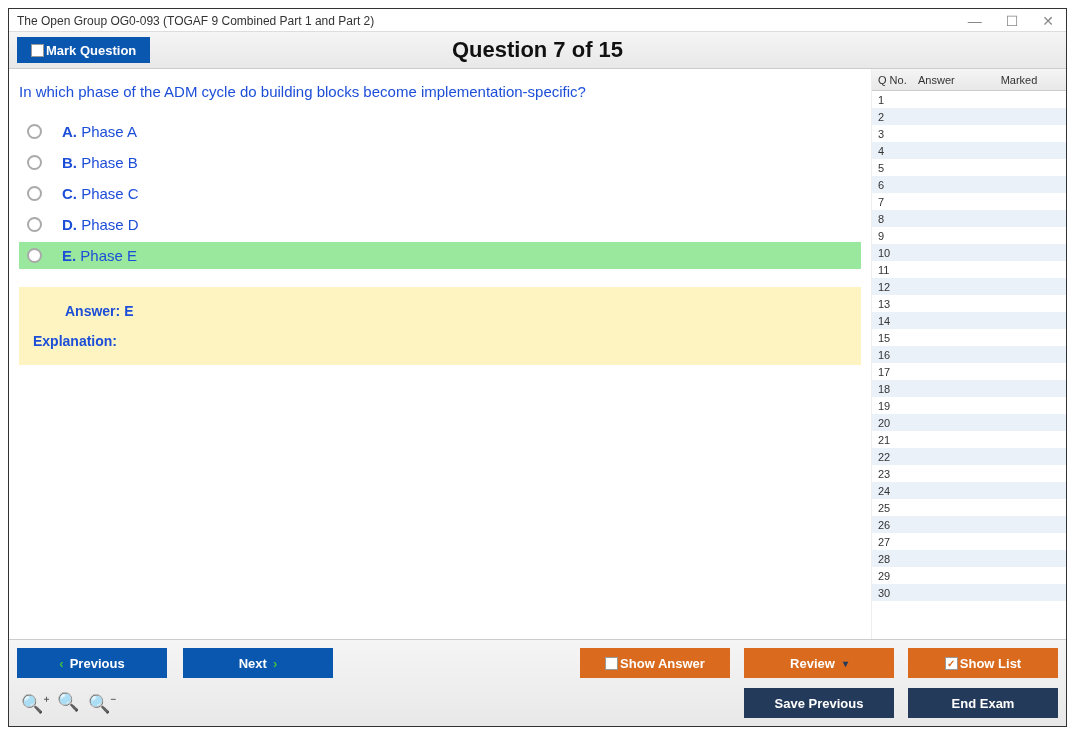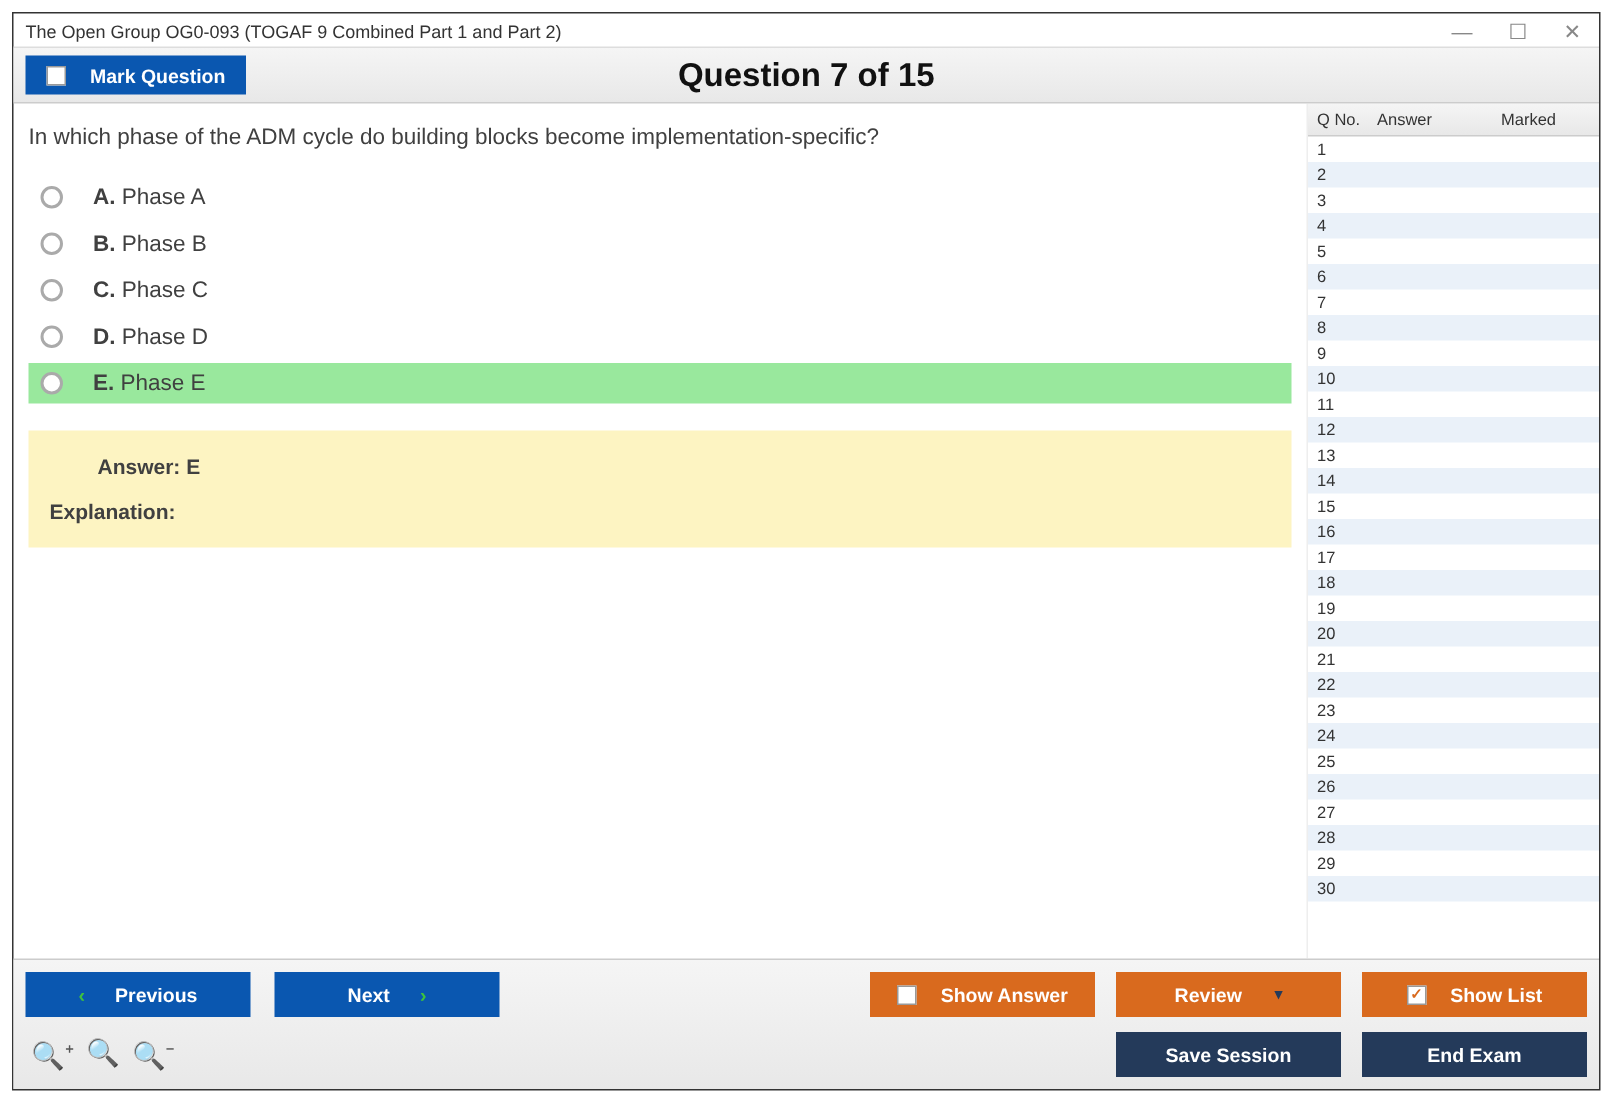--- a/index.html
+++ b/index.html
@@ -36,21 +36,21 @@
   padding: 6px 8px;
   display: flex;
   align-items: center;
   position: relative;
   height: 38px;
 }
 .btn {
   display: inline-flex;
   align-items: center;
   justify-content: center;
-  gap: 16px;
+  gap: 2px;
   font-weight: bold;
   font-size: 13px;
   cursor: pointer;
   border: none;
   height: 26px;
   padding: 0 14px;
 }
 .btn-blue { background: #0a57b0; color: #fff; }
 .btn-orange { background: #d96a1e; color: #fff; }
 .btn-dark { background: #243a5a; color: #fff; }
@@ -69,21 +69,21 @@
 .body {
   flex: 1;
   display: flex;
   overflow: hidden;
 }
 .main {
   flex: 1;
   padding: 14px 10px 10px 10px;
   overflow-y: auto;
   font-size: 15px;
-  color: #404040;
+  color: #1d4ed8;
 }
 .question-text { margin-bottom: 18px; }
 .options { display: flex; flex-direction: column; gap: 4px; margin-bottom: 18px; }
 .option {
   display: flex; align-items: center; gap: 20px;
   padding: 5px 8px;
 }
 .option.highlight { background: #99e89d; }
 .radio {
   width: 15px; height: 15px; border: 2px solid #aaa; border-radius: 50%; background: #fff;
@@ -342,21 +342,21 @@
       </div>
     </div>
     <div class="footer-row">
       <div class="zoom-bar">
         <span class="zicon">🔍⁺</span>
         <span class="zicon">🔍</span>
         <span class="zicon">🔍⁻</span>
       </div>
       <div class="footer-right">
         <button class="btn btn-dark">
-          <span>Save Session</span>
+          <span>Save Previous</span>
         </button>
         <button class="btn btn-dark">
           <span>End Exam</span>
         </button>
       </div>
     </div>
   </div>
 
 </div>
 

